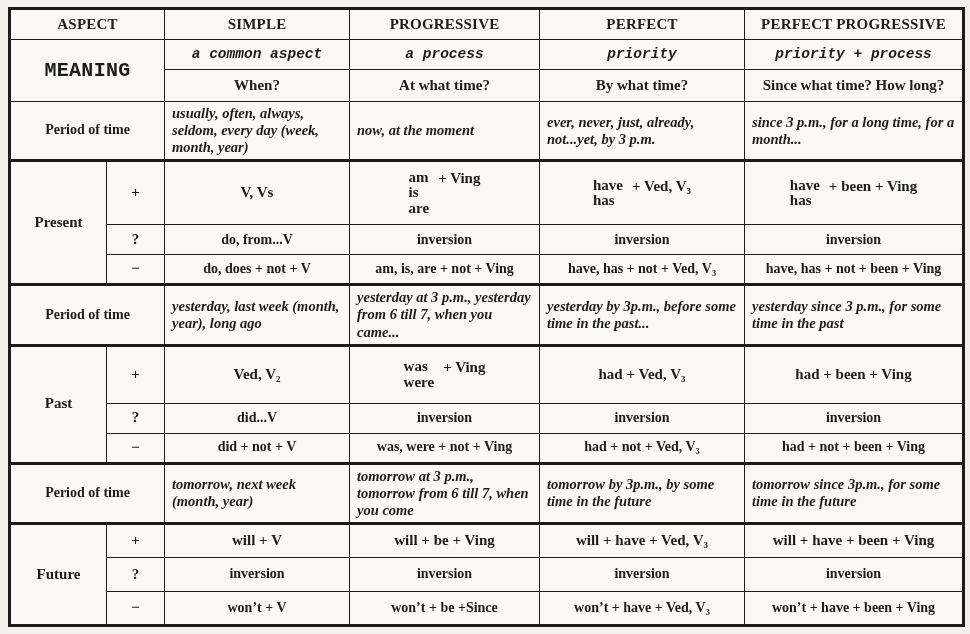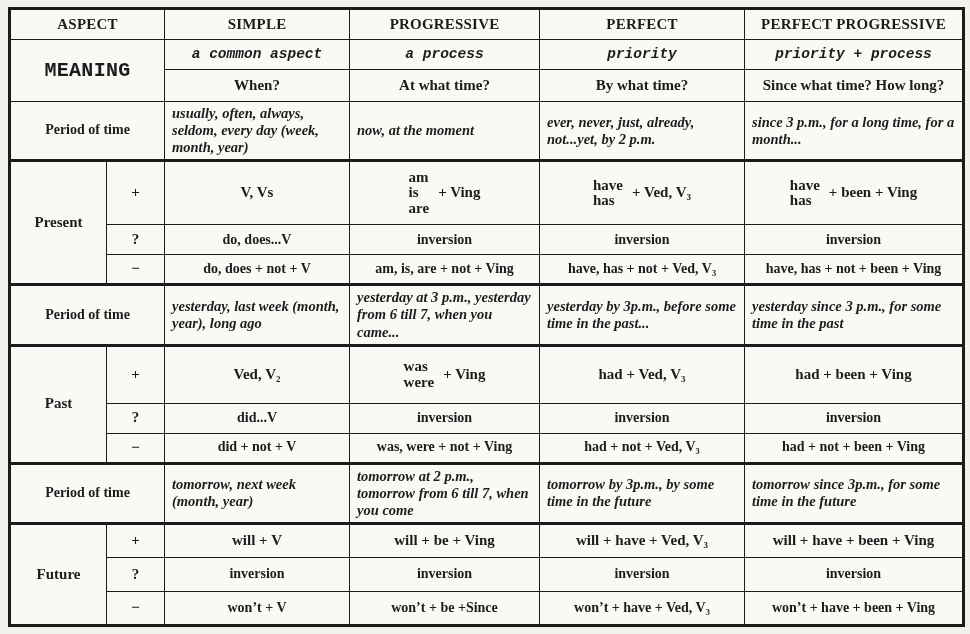--- a/index.html
+++ b/index.html
@@ -46,21 +46,21 @@
   .hdr{font-weight:bold;font-size:15px;letter-spacing:.2px;}
   .label{font-size:20px;letter-spacing:.3px;}
   .plabel{font-weight:bold;font-size:14px;}
   .it{font-style:italic;font-size:14.5px;}
   .left{text-align:left;}
   .q{font-weight:bold;font-size:15px;text-align:center;}
   .tense{font-weight:bold;font-size:15px;}
   .sign{font-weight:bold;font-size:15px;}
   .bold{font-weight:bold;font-size:15px;margin-left:9px;}
   .stackwrap{
-    display:inline-flex;align-items:center;gap:9px;
+    display:inline-flex;gap:9px;
     font-weight:bold;font-size:15px;
   }
   .stackcol{display:flex;flex-direction:column;text-align:left;line-height:1.05;}
 </style>
 </head>
 <body>
 
 <table class="tense">
   <colgroup>
     <col style="width:97px">
@@ -92,21 +92,21 @@
       <td class="q">When?</td>
       <td class="q">At what time?</td>
       <td class="q">By what time?</td>
       <td class="q">Since what time? How long?</td>
     </tr>
 
     <tr class="r-period">
       <td colspan="2" class="plabel">Period of time</td>
       <td class="it left">usually, often, always, seldom, every day (week, month, year)</td>
       <td class="it left">now, at the moment</td>
-      <td class="it left">ever, never, just, already, not...yet, by 2 p.m.</td>
+      <td class="it left">ever, never, just, already, not...yet, by 3 p.m.</td>
       <td class="it left">since 3 p.m., for a long time, for a month...</td>
     </tr>
 
     <tr class="thick r-pos-tall">
       <td rowspan="3" class="tense">Present</td>
       <td class="sign">+</td>
       <td class="bold">V, Vs</td>
       <td>
         <span class="stackwrap">
           <span class="stackcol">
@@ -131,21 +131,21 @@
           <span class="stackcol">
             <span>have</span>
             <span>has</span>
           </span>
           <span>+ been + Ving</span>
         </span>
       </td>
     </tr>
     <tr class="r-small">
       <td class="sign">?</td>
-      <td>do, does...V</td>
+      <td>do, from...V</td>
       <td>inversion</td>
       <td>inversion</td>
       <td>inversion</td>
     </tr>
     <tr class="r-small">
       <td class="sign">−</td>
       <td>do, does + not + V</td>
       <td>am, is, are + not + Ving</td>
       <td>have, has + not + Ved, V₃</td>
       <td>have, has + not + been + Ving</td>
@@ -186,21 +186,21 @@
       <td class="sign">−</td>
       <td>did + not + V</td>
       <td>was, were + not + Ving</td>
       <td>had + not + Ved, V₃</td>
       <td>had + not + been + Ving</td>
     </tr>
 
     <tr class="thick r-period">
       <td colspan="2" class="plabel">Period of time</td>
       <td class="it left">tomorrow, next week (month, year)</td>
-      <td class="it left">tomorrow at 2 p.m., tomorrow from 6 till 7, when you come</td>
+      <td class="it left">tomorrow at 3 p.m., tomorrow from 6 till 7, when you come</td>
       <td class="it left">tomorrow by 3p.m., by some time in the future</td>
       <td class="it left">tomorrow since 3p.m., for some time in the future</td>
     </tr>
 
     <tr class="thick r-fut">
       <td rowspan="3" class="tense">Future</td>
       <td class="sign">+</td>
       <td class="bold">will + V</td>
       <td class="bold">will + be + Ving</td>
       <td class="bold">will + have + Ved, V₃</td>

